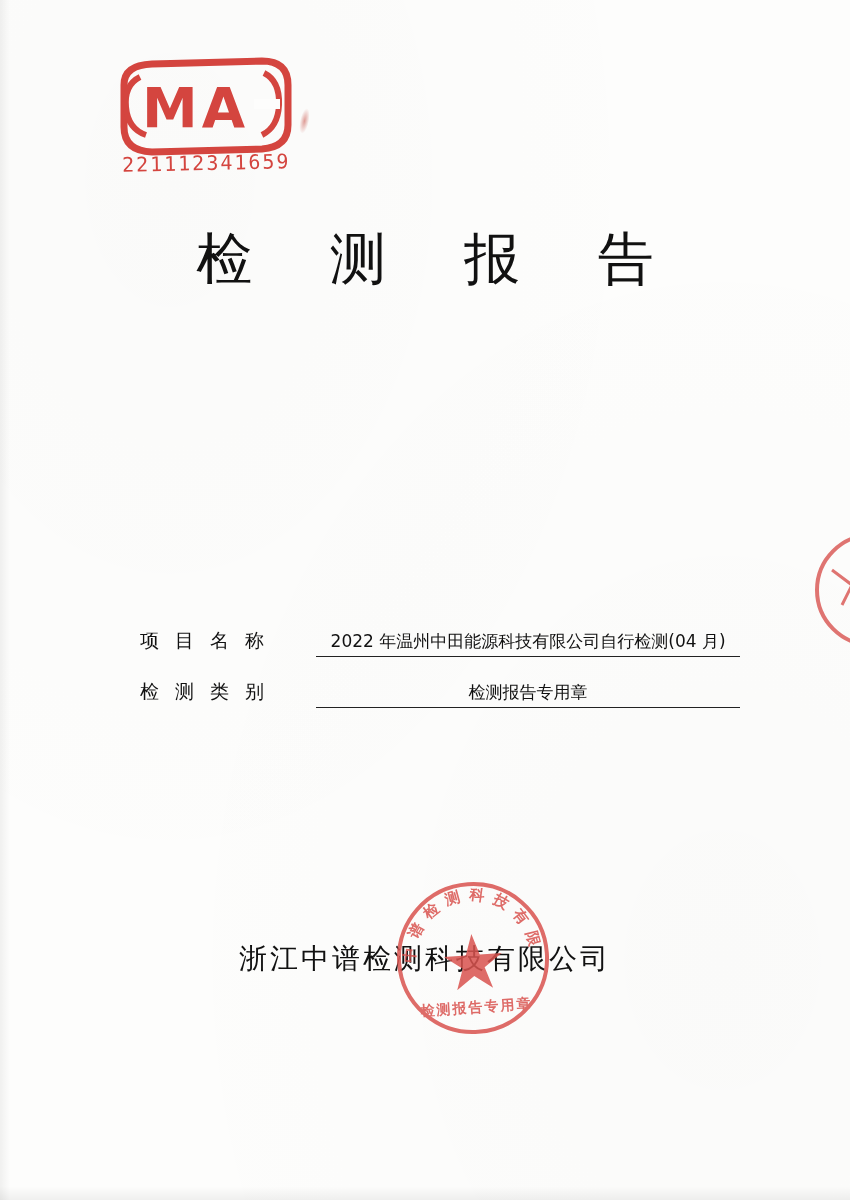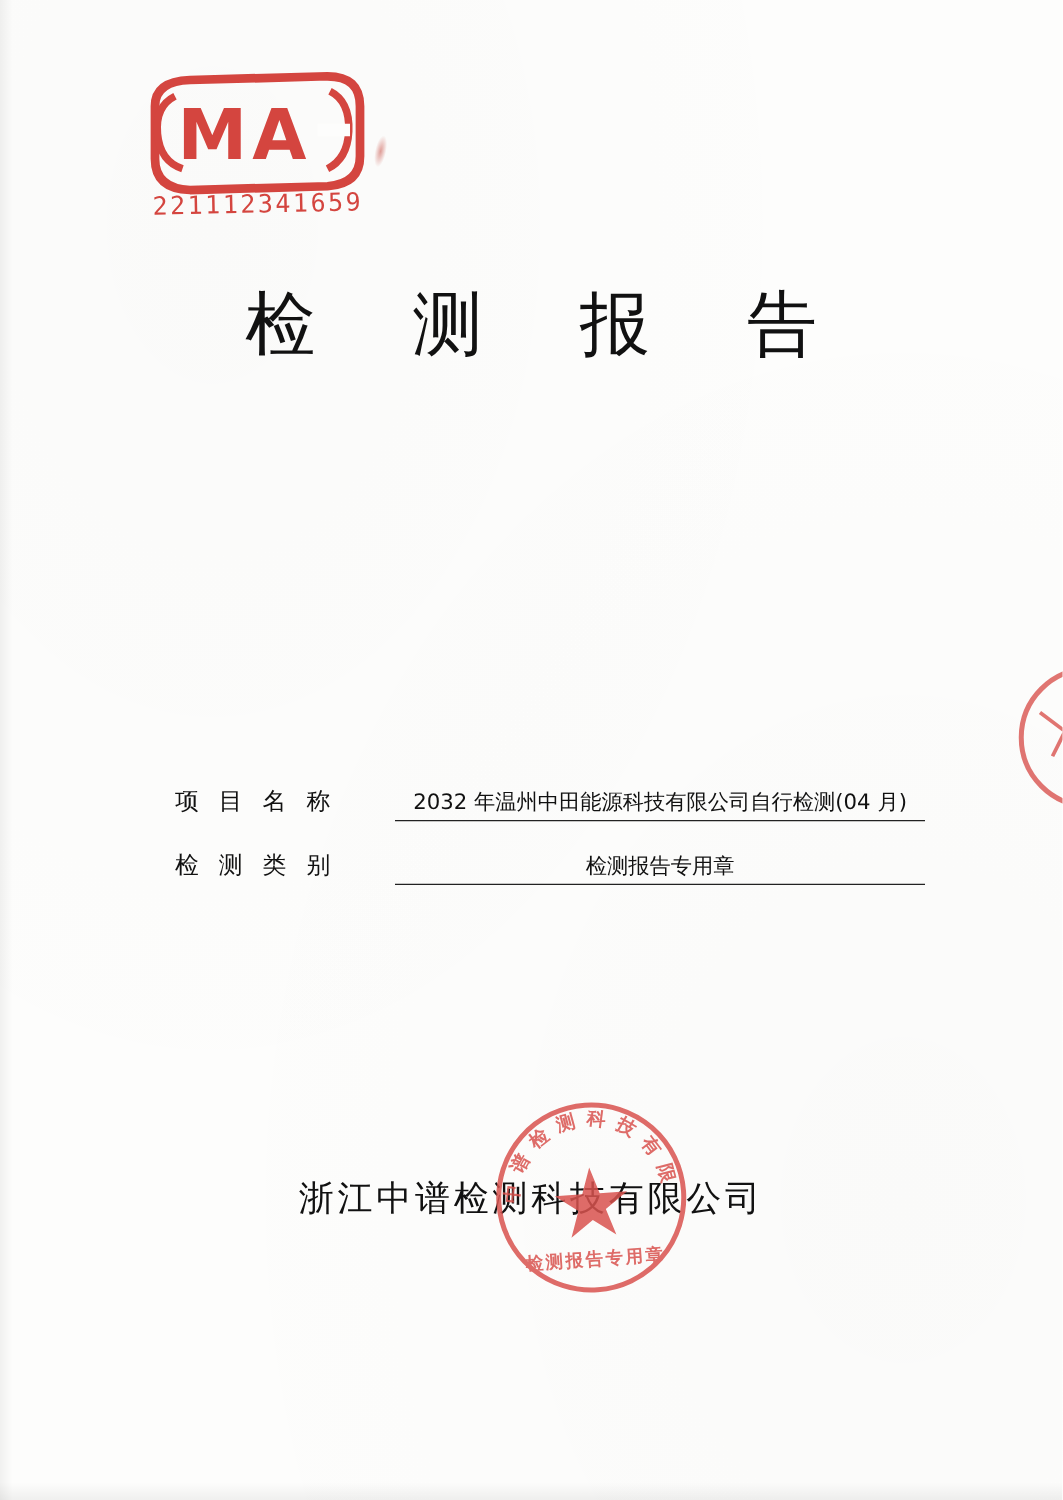--- a/index.html
+++ b/index.html
@@ -205,21 +205,21 @@
     </svg>
     <div class="ma-number">221112341659</div>
   </div>
   <div class="speck"></div>
 
   <div class="title-cn">检 测 报 告</div>
 
   <div class="fields">
     <div class="field-row">
       <div class="field-label">项 目 名 称</div>
-      <div class="field-value">2032 年温州中田能源科技有限公司自行检测(04 月)</div>
+      <div class="field-value">2022 年温州中田能源科技有限公司自行检测(04 月)</div>
     </div>
     <div class="field-row">
       <div class="field-label">检 测 类 别</div>
       <div class="field-value">检测报告专用章</div>
     </div>
   </div>
 
   <div class="company-name">浙江中谱检测科技有限公司</div>
 
   <div class="seal">

